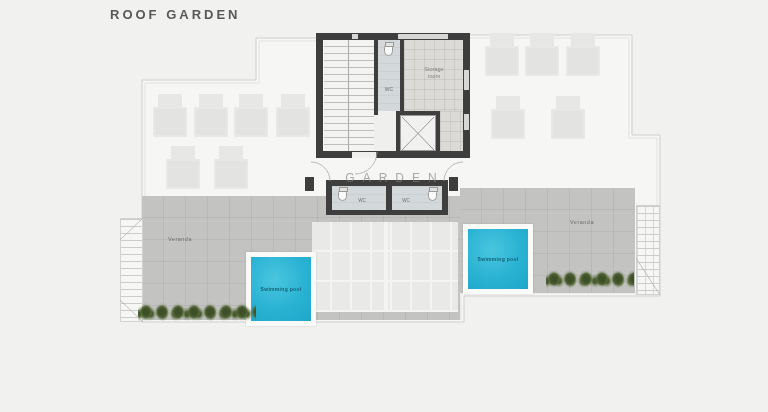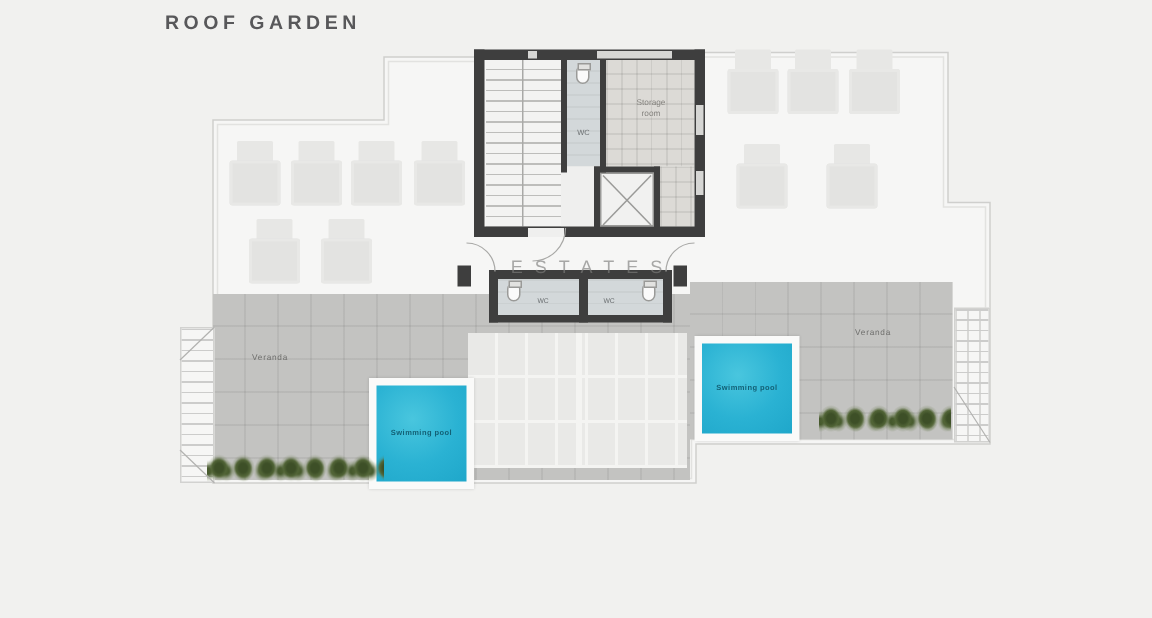--- a/index.html
+++ b/index.html
@@ -273,16 +273,16 @@
     <line x1="434" y1="117" x2="402" y2="150" stroke="#9a9a98" stroke-width="1"></line>
     <path d="M330,181 A19,19 0 0 0 311,162" fill="none" stroke="#a8a8a6" stroke-width="0.8"></path>
     <path d="M444,181 A19,19 0 0 1 463,162" fill="none" stroke="#a8a8a6" stroke-width="0.8"></path>
     <path d="M377,152 A22,22 0 0 1 355,174" fill="none" stroke="#a8a8a6" stroke-width="0.8"></path>
     <line x1="120" y1="240" x2="143" y2="218" stroke="#b2b2b0" stroke-width="0.8"></line>
     <line x1="120" y1="300" x2="143" y2="322" stroke="#b2b2b0" stroke-width="0.8"></line>
     <line x1="636" y1="258" x2="660" y2="295" stroke="#b2b2b0" stroke-width="0.8"></line>
   </svg>
 
   <div class="abs watermark">
-    <div class="sub">ESTATES</div>
+    <div class="sub">GARDEN</div>
   </div>
 
 </div>
 
 </body></html>

